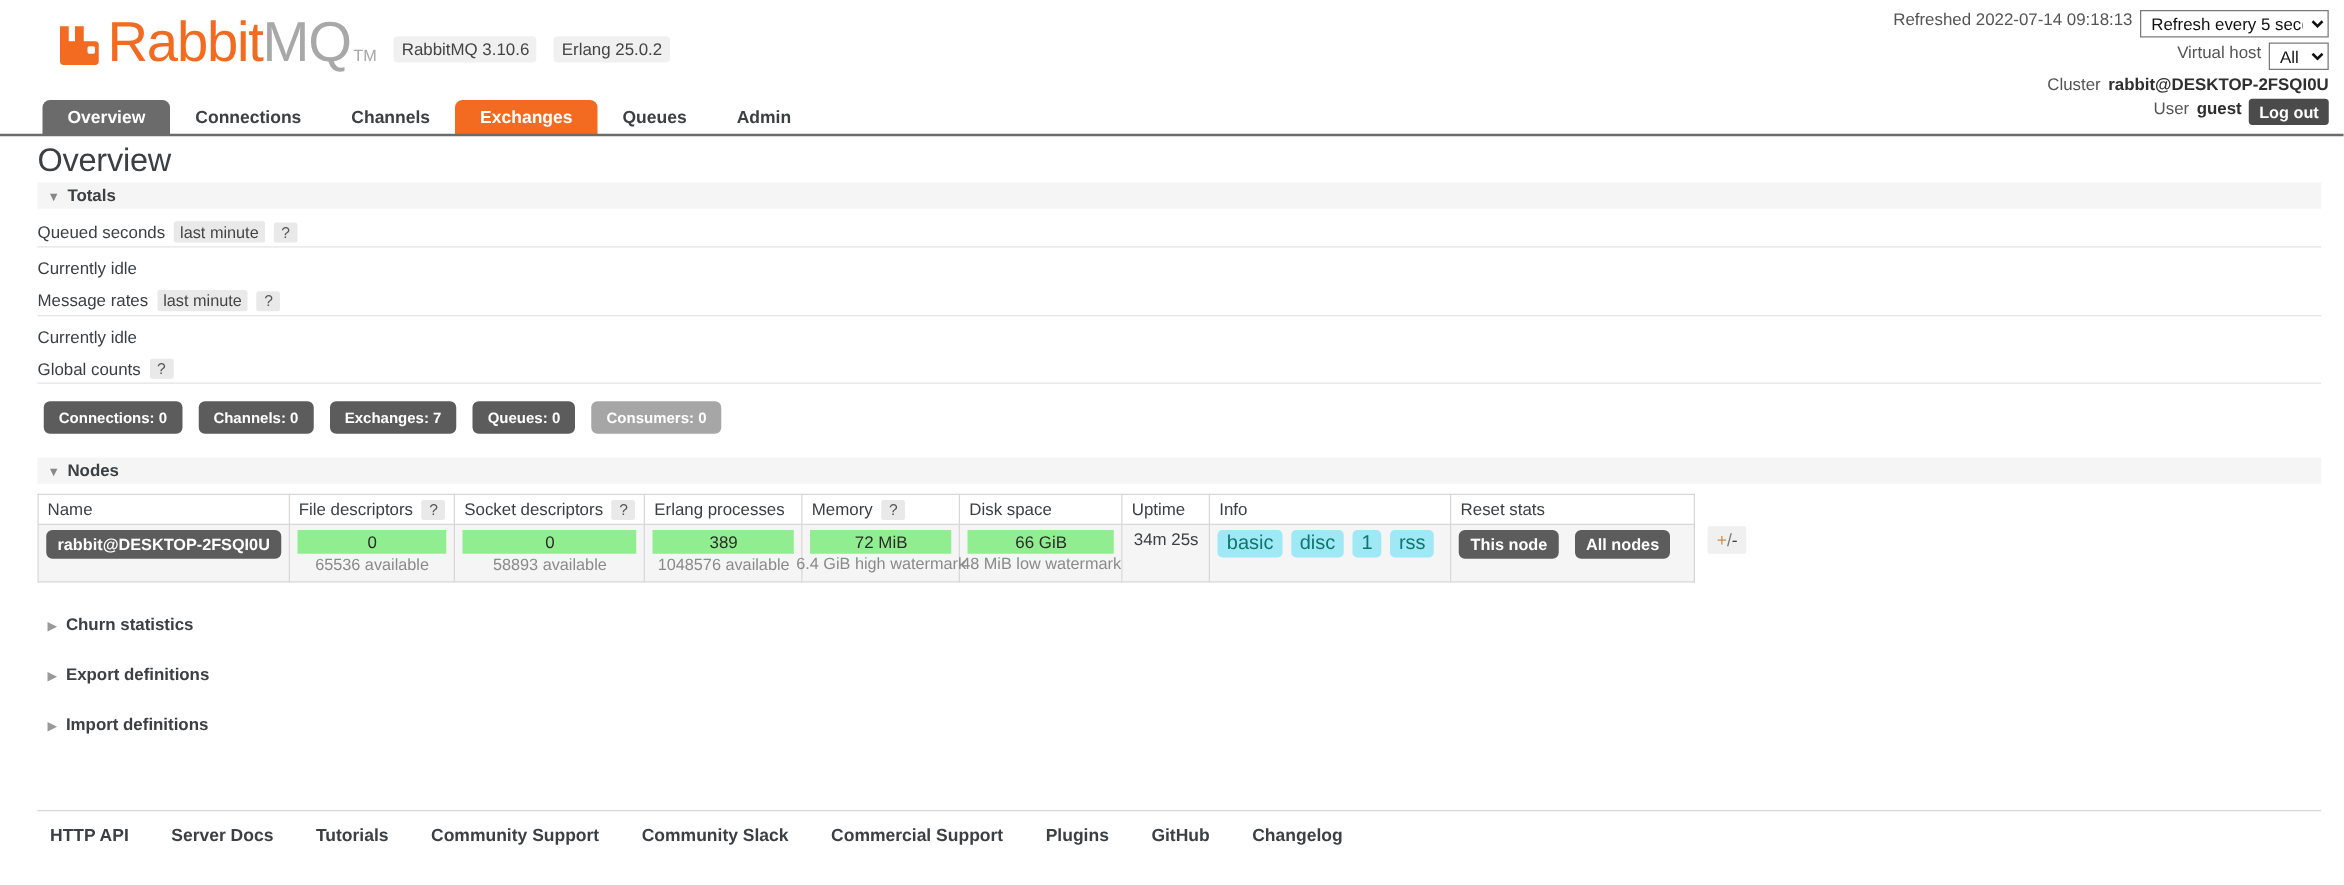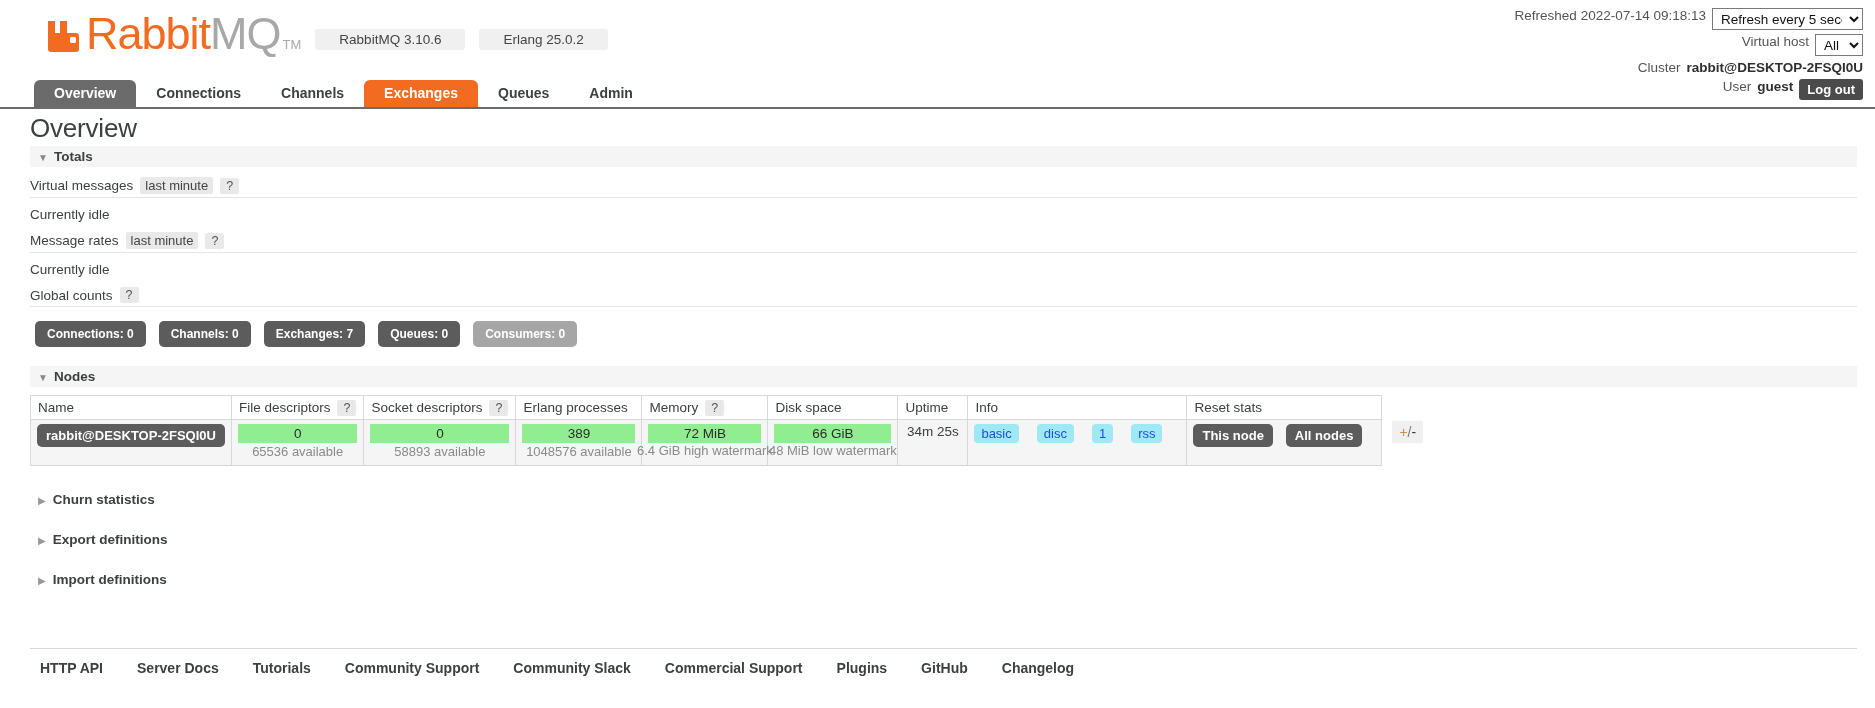--- a/index.html
+++ b/index.html
@@ -37,21 +37,21 @@
   .logo-rabbit { color: #f26b21; }
   .logo-mq { color: #a8a8a8; }
   .logo-tm {
     color: #a8a8a8; font-size: 13px; line-height: 13px;
     margin-left: 2px; margin-bottom: 5px;
   }
   .ver-badge {
     background: #f0f0f0;
     color: #444;
     font-size: 13.5px;
-    padding: 3px 24px;
+    padding: 3px 6px;
     border-radius: 3px;
     margin-left: 14px;
     margin-bottom: 6px;
     white-space: nowrap;
   }
 
   
   #header-right {
     position: absolute;
     right: 12px; top: 8px;
@@ -271,25 +271,25 @@
     top: 0;
     color: #8a8a8a;
     font-size: 13px;
     white-space: nowrap;
   }
   td.col-uptime { text-align: center; padding-top: 5px; }
   td.col-info { text-align: left; }
   .info-tag {
     display: inline-block;
     background: #9fe8f5;
-    color: #1d4ed8;
-    font-size: 13px;
+    color: #0f766e;
+    font-size: 16px;
     padding: 2px 7px;
     border-radius: 4px;
-    margin-right: 18px;
+    margin-right: 7px;
     cursor: pointer;
   }
   td.col-reset { text-align: left; }
   .reset-btn {
     display: inline-block;
     background: #5c5c5c;
     color: #ffffff;
     font-size: 13px;
     font-weight: bold;
     padding: 4px 9px;
@@ -410,21 +410,21 @@
 
   <div id="content">
 
     <h1 id="page-title">Overview</h1>
 
     <div class="section-head">
       <span class="arrow arrow-open"></span><span>Totals</span>
     </div>
 
     <div class="sub-label">
-      <span>Virtual messages</span>
+      <span>Queued seconds</span>
       <span class="chip">last minute</span>
       <span class="help-chip">?</span>
     </div>
     <div class="idle-text">Currently idle</div>
 
     <div class="sub-label">
       <span>Message rates</span>
       <span class="chip">last minute</span>
       <span class="help-chip">?</span>
     </div>

